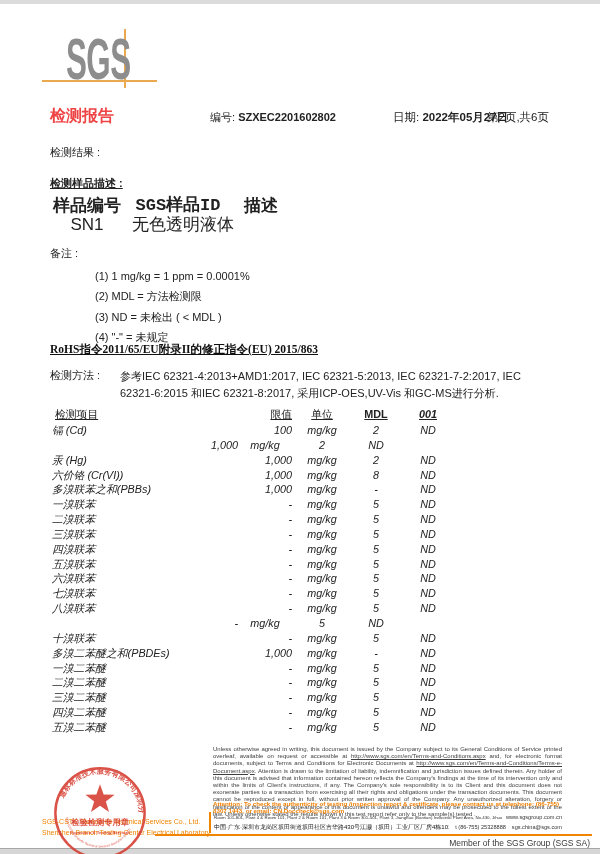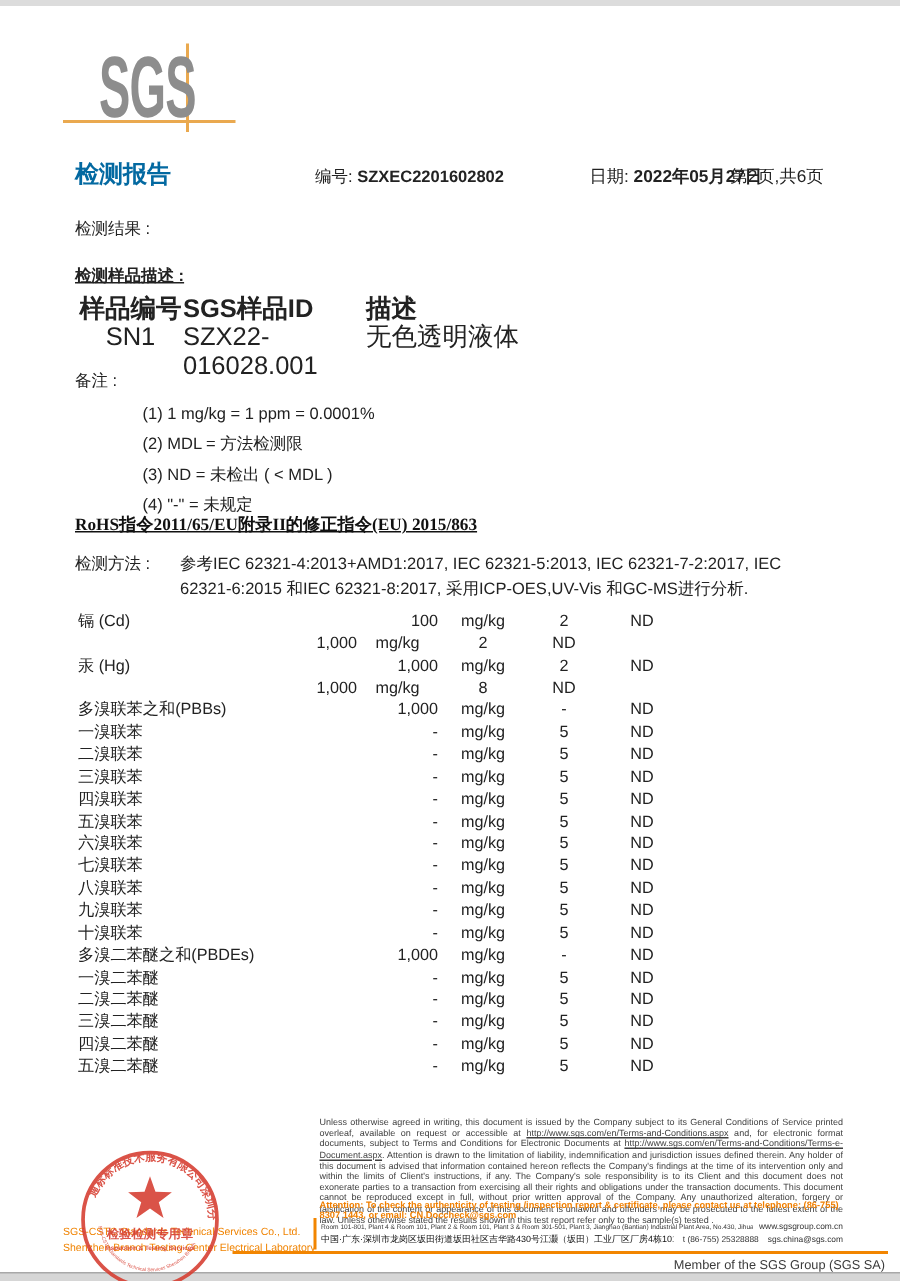--- a/index.html
+++ b/index.html
@@ -8,33 +8,33 @@
   .page { position:relative; width:600px; height:854px; background:#ffffff; overflow:hidden; color:#222; }
   .top-edge { position:absolute; left:0; top:0; width:600px; height:4px; background:#dcdcdc; }
   .bottom-edge { position:absolute; left:0; bottom:0; width:600px; height:6px; background:#d6d6d6; border-top:1px solid #a8a8a8; }
 
   
   .logo-text { position:absolute; left:66px; top:37px; font-size:58px; line-height:43px; font-weight:bold; color:#8d8d8d; transform:scaleX(0.54); transform-origin:0 0; letter-spacing:-1px; }
   .logo-hline { position:absolute; left:42px; top:80px; width:115px; height:2px; background:#eaa94f; }
   .logo-vline { position:absolute; left:124px; top:29px; width:2px; height:59px; background:#eaa94f; }
 
   
-  .report-title { position:absolute; left:50px; top:106px; font-size:16px; font-weight:bold; color:#0369a1; }
+  .report-title { position:absolute; left:50px; top:106px; font-size:16px; font-weight:bold; color:#ef4444; }
   .hdr-no   { position:absolute; left:210px; top:110px; font-size:11px; }
   .hdr-date { position:absolute; left:393px; top:110px; font-size:11.5px; }
   .hdr-page { position:absolute; left:487px; top:110px; font-size:11.5px; }
   .hdr-no b, .hdr-date b { font-weight:bold; }
 
   .results-label { position:absolute; left:50px; top:145px; font-size:11px; }
   .sample-title  { position:absolute; left:50px; top:176px; font-size:11px; font-weight:bold; text-decoration:underline; }
 
   .sample-table { position:absolute; left:52px; top:196px; font-size:17px; }
   .sample-row { display:grid; grid-template-columns:70px 112px 140px; height:19px; line-height:19px; }
   .sample-row .c1 { text-align:center; }
-  .sample-row .c2 { text-align:left; }
+  .sample-row .c2 { text-align:center;font-family:Liberation Mono, monospace; }
   .sample-row .c3 { text-align:left; padding-left:10px; }
   .sample-head { font-weight:bold; }
 
   .notes-label { position:absolute; left:50px; top:246px; font-size:11px; }
   .notes-list  { position:absolute; left:95px; top:266px; font-size:11px; }
   .note-line   { height:20.3px; line-height:20.3px; white-space:pre; }
 
   .rohs-heading { position:absolute; left:50px; top:342px; font-size:11.5px; font-weight:bold; text-decoration:underline; color:#111;font-family:Liberation Serif, serif; }
   .method-label { position:absolute; left:50px;  top:368px; font-size:11px;text-align:center; }
   .method-text  { position:absolute; left:120px; top:368px; width:438px; font-size:11px; line-height:17px; }
@@ -43,21 +43,21 @@
   .rtable { position:absolute; left:52px; top:406px; width:452px; font-size:10.8px; }
   .rt-grid { display:grid; grid-template-columns:186px 54px 60px 48px 56px; }
   .rt-head { line-height:16px; }
   .rt-head .u { text-decoration:underline; }
   .h-item { text-align:left; padding-left:3px; }
   .h-limit { text-align:right; }
   .h-unit { text-align:center; }
   .h-mdl { text-align:center; font-weight:bold; }
   .h-sample { text-align:center; font-weight:bold; font-style:italic; }
   .rt-rows { margin-top:1px; }
-  .rt-row { height:14.85px; line-height:14.85px; }
+  .rt-row { height:14.85px; line-height:14.85px;font-style:italic; }
   .c-item { text-align:left; }
   .c-limit { text-align:right; }
   .c-unit { text-align:center; }
   .c-mdl { text-align:center; }
   .c-res { text-align:center; }
 
   
   .stamp { position:absolute; left:52px; top:765px; width:96px; height:96px; opacity:0.88; z-index:3; }
   .company-lines { position:absolute; left:42px; top:816px; width:170px; font-size:7px; line-height:11px; color:#f08300; z-index:2; }
   .disclaimer { position:absolute; left:213px; top:746px; width:349px; font-size:6px; line-height:7.2px; color:#3f3f3f; text-align:justify; }
@@ -102,39 +102,45 @@
 
   <div class="sample-table">
     <div class="sample-row sample-head">
       <span class="c1">样品编号</span>
       <span class="c2">SGS样品ID</span>
       <span class="c3">描述</span>
     </div>
     <div>
         <div class="sample-row">
         <span class="c1">SN1</span>
-        <span class="c2">SZX22-016028.001</span>
         <span class="c3">无色透明液体</span>
       </div>
       </div>
   </div>
 
   <div class="notes-label">备注 :</div>
   <div class="notes-list">
       <div class="note-line">(1) 1 mg/kg = 1 ppm = 0.0001%</div>
       <div class="note-line">(2) MDL = 方法检测限</div>
       <div class="note-line">(3) ND = 未检出 ( &lt; MDL )</div>
       <div class="note-line">(4) "-" = 未规定</div>
     </div>
 
   <div class="rohs-heading">RoHS指令2011/65/EU附录II的修正指令(EU) 2015/863</div>
   <div class="method-label">检测方法 :</div>
   <div class="method-text">参考IEC 62321-4:2013+AMD1:2017, IEC 62321-5:2013, IEC 62321-7-2:2017, IEC 62321-6:2015 和IEC 62321-8:2017, 采用ICP-OES,UV-Vis 和GC-MS进行分析.</div>
 
   <div class="rtable">
+    <div class="rt-grid rt-head">
+      <span class="h-item"><span class="u">检测项目</span></span>
+      <span class="h-limit"><span class="u">限值</span></span>
+      <span class="h-unit"><span class="u">单位</span></span>
+      <span class="h-mdl"><span class="u">MDL</span></span>
+      <span class="h-sample"><span class="u">001</span></span>
+    </div>
     <div class="rt-rows">
         <div class="rt-grid rt-row">
         <span class="c-item">镉 (Cd)</span>
         <span class="c-limit">100</span>
         <span class="c-unit">mg/kg</span>
         <span class="c-mdl">2</span>
         <span class="c-res">ND</span>
       </div>
         <div class="rt-grid rt-row">
         <span class="c-limit">1,000</span>
@@ -143,20 +149,21 @@
         <span class="c-res">ND</span>
       </div>
         <div class="rt-grid rt-row">
         <span class="c-item">汞 (Hg)</span>
         <span class="c-limit">1,000</span>
         <span class="c-unit">mg/kg</span>
         <span class="c-mdl">2</span>
         <span class="c-res">ND</span>
       </div>
         <div class="rt-grid rt-row">
+        <span class="c-item">六价铬 (Cr(VI))</span>
         <span class="c-limit">1,000</span>
         <span class="c-unit">mg/kg</span>
         <span class="c-mdl">8</span>
         <span class="c-res">ND</span>
       </div>
         <div class="rt-grid rt-row">
         <span class="c-item">多溴联苯之和(PBBs)</span>
         <span class="c-limit">1,000</span>
         <span class="c-unit">mg/kg</span>
         <span class="c-mdl">-</span>
@@ -212,21 +219,20 @@
         <span class="c-res">ND</span>
       </div>
         <div class="rt-grid rt-row">
         <span class="c-item">八溴联苯</span>
         <span class="c-limit">-</span>
         <span class="c-unit">mg/kg</span>
         <span class="c-mdl">5</span>
         <span class="c-res">ND</span>
       </div>
         <div class="rt-grid rt-row">
-        <span class="c-item">九溴联苯</span>
         <span class="c-limit">-</span>
         <span class="c-unit">mg/kg</span>
         <span class="c-mdl">5</span>
         <span class="c-res">ND</span>
       </div>
         <div class="rt-grid rt-row">
         <span class="c-item">十溴联苯</span>
         <span class="c-limit">-</span>
         <span class="c-unit">mg/kg</span>
         <span class="c-mdl">5</span>

